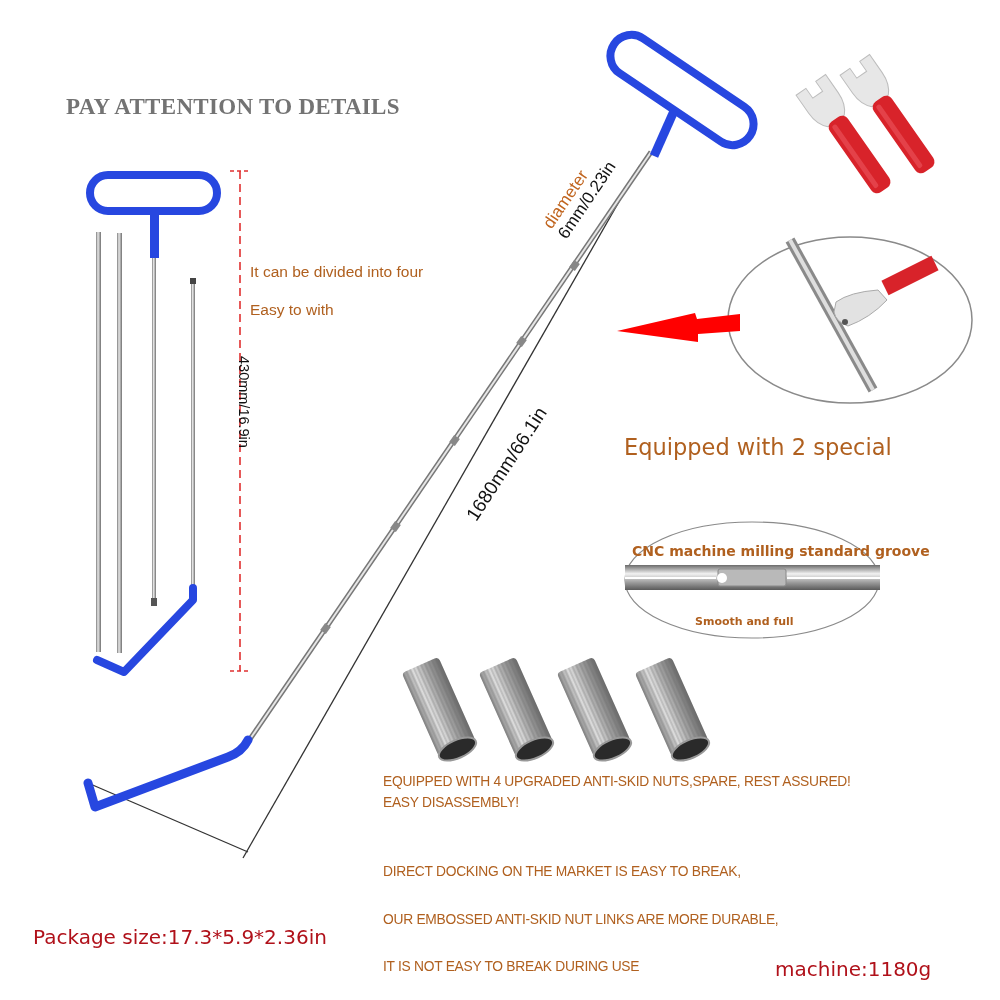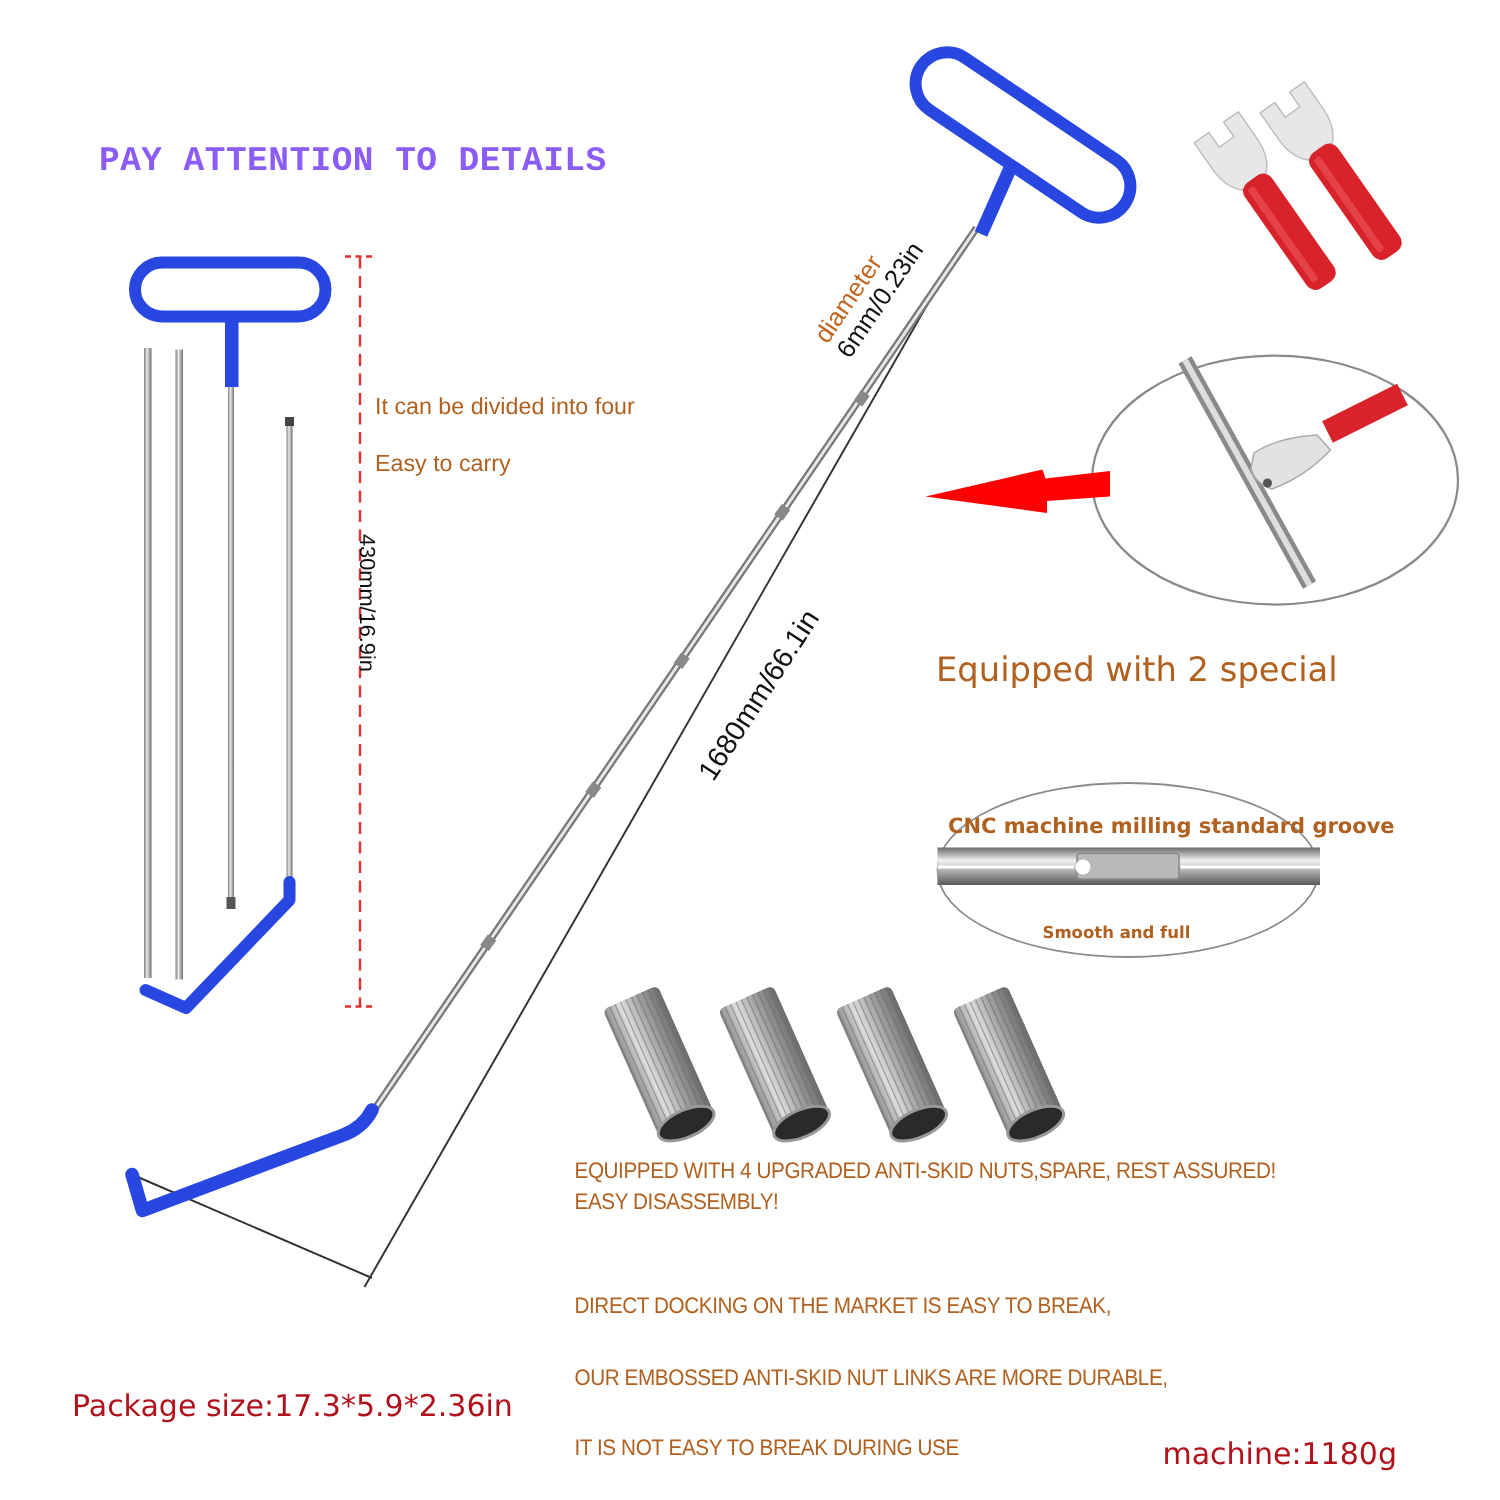--- a/index.html
+++ b/index.html
@@ -1,18 +1,18 @@
 <!DOCTYPE html>
 <html><head>
 <meta charset="utf-8">
 <style>
   html, body { margin: 0; padding: 0; background: #ffffff; }
   body { width: 1000px; height: 1000px; position: relative; overflow: hidden; font-family: "Liberation Sans", sans-serif; }
   .abs { position: absolute; }
-  .title { left: 66px; top: 94px; font-size: 23px; font-weight: bold; color: #8b5cf6; letter-spacing: 0.3px; font-family: Liberation Mono, monospace; }
+  .title { left: 66px; top: 94px; font-size: 23px; font-weight: bold; color: #737373; letter-spacing: 0.3px; font-family: Liberation Serif, serif; }
   .note { font-size: 15.5px; color: #b0601f; font-family: Liberation Sans, sans-serif; white-space: nowrap; }
   .dim-vert { left: 252px; top: 356px; font-size: 14.5px; color: #111; transform-origin: left top; transform: rotate(90deg); white-space: nowrap; }
   .diam-label { left: 540px; top: 222px; transform-origin: left top; transform: rotate(-56deg); white-space: nowrap; line-height: 18px; }
   .diam-label .d1 { color: #c0641e; font-size: 17px; display:block; }
   .diam-label .d2 { color: #111; font-size: 17px; display:block; }
   .len-label { left: 462px; top: 513px; transform-origin: left top; transform: rotate(-57deg); font-size: 19px; color: #111; white-space: nowrap; }
   .equip-text { left: 624px; top: 435px; font-size: 22.5px; color: #b0601f; line-height: 25px; font-family: "DejaVu Sans", sans-serif; }
   .cnc-top { left: 632px; top: 543px; font-size: 14px; color: #b0601f; font-weight: bold; font-family: "DejaVu Sans", sans-serif; white-space: nowrap; }
   .cnc-bottom { left: 695px; top: 615px; font-size: 11px; color: #b0601f; font-weight: bold; font-family: "DejaVu Sans", sans-serif; white-space: nowrap; }
   .caps { font-size: 15px; color: #b0601f; font-family: "Liberation Sans", sans-serif; white-space: nowrap; letter-spacing: -0.3px; transform: scaleX(0.92); transform-origin: left top; }
@@ -152,21 +152,21 @@
       <rect x="-20" y="0" width="40" height="92" rx="4" fill="url(#nutG)"></rect>
       <rect x="-20" y="0" width="40" height="92" rx="4" fill="url(#ridges)"></rect>
       <ellipse cx="0" cy="92" rx="20" ry="9" fill="#2a2a2a" stroke="#999" stroke-width="2"></ellipse>
     </g>
   </g>
 </svg>
 
 <div class="abs title">PAY ATTENTION TO DETAILS</div>
 
 <div class="abs note" style="left:250px; top:263px;">It can be divided into four</div>
-<div class="abs note" style="left:250px; top:301px;">Easy to carry</div>
+<div class="abs note" style="left:250px; top:301px;">Easy to with</div>
 <div class="abs dim-vert">430mm/16.9in</div>
 
 <div class="abs diam-label">
   <span class="d1">diameter</span>
   <span class="d2">6mm/0.23in</span>
 </div>
 <div class="abs len-label">1680mm/66.1in</div>
 
 <div class="abs equip-text">
   <div>Equipped with 2 special</div>
@@ -174,14 +174,14 @@
 
 <div class="abs cnc-top">CNC machine milling standard groove</div>
 <div class="abs cnc-bottom">Smooth and full</div>
 
 <div class="abs caps" style="left:383px; top:772px;">EQUIPPED WITH 4 UPGRADED ANTI-SKID NUTS,SPARE, REST ASSURED!</div>
 <div class="abs caps" style="left:383px; top:793px;">EASY DISASSEMBLY!</div>
 <div class="abs caps" style="left:383px; top:862px;">DIRECT DOCKING ON THE MARKET IS EASY TO BREAK,</div>
 <div class="abs caps" style="left:383px; top:910px;">OUR EMBOSSED ANTI-SKID NUT LINKS ARE MORE DURABLE,</div>
 <div class="abs caps" style="left:383px; top:957px;">IT IS NOT EASY TO BREAK DURING USE</div>
 
-<div class="abs red-big" style="left:33px; top:925px;margin-left:15px;">Package size:17.3*5.9*2.36in</div>
+<div class="abs red-big" style="left:33px; top:925px;">Package size:17.3*5.9*2.36in</div>
 <div class="abs red-big" style="left:775px; top:957px;">machine:1180g</div>
 
 </body></html>

